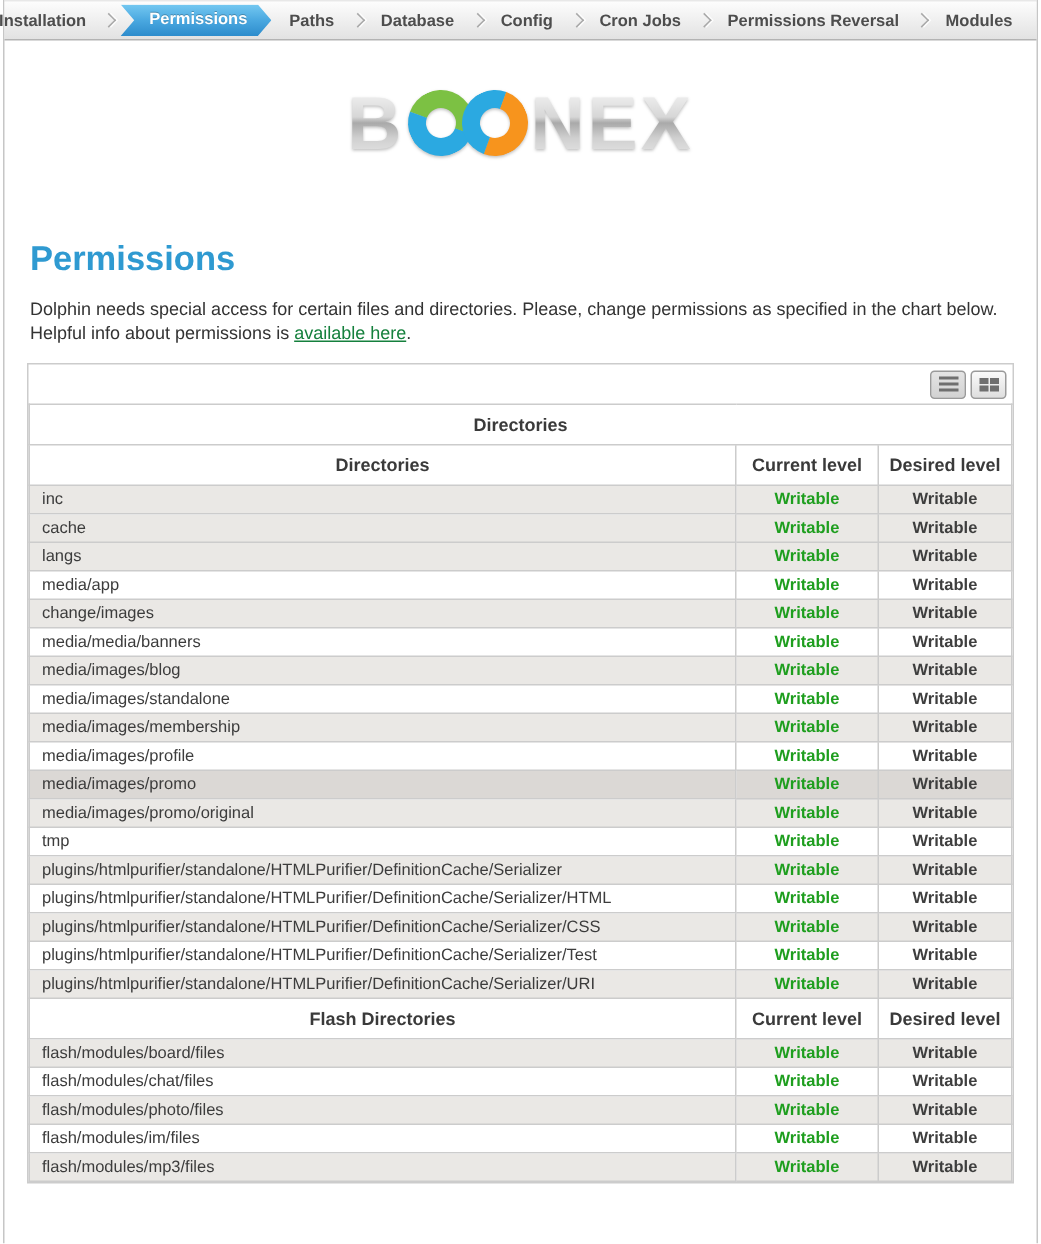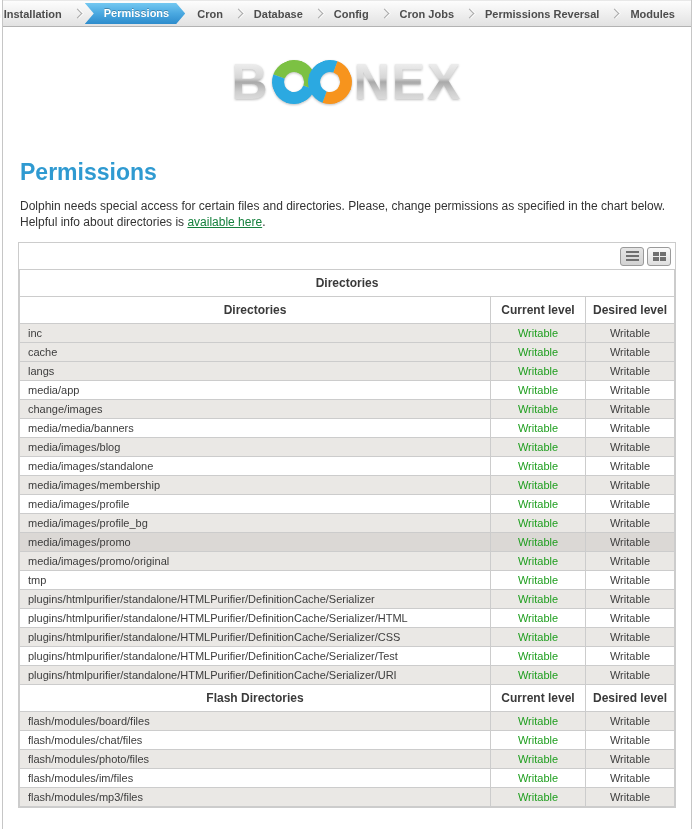--- a/index.html
+++ b/index.html
@@ -118,37 +118,37 @@
   .perm-table col.c-des { width: 89px; }
   td.banner-cell {
     text-align: center; font-weight: bold; font-size: 12px; color: #3a3a3a;
     padding: 6px 0; background: #fff;
   }
   .perm-table th {
     text-align: center; font-weight: bold; font-size: 12px; color: #3a3a3a;
     padding: 6px 4px; background: #fff;
   }
   td.path-cell { padding: 3px 8px; line-height: 12px; color: #3c3c3c; overflow: hidden; white-space: nowrap; margin-top: 43px; }
-  td.cur-cell, td.des-cell { text-align: center; font-weight: normal; padding: 3px 2px; line-height: 12px; }
+  td.cur-cell, td.des-cell { text-align: center; font-weight: bold; padding: 3px 2px; line-height: 12px; }
   td.cur-cell { color: #1e9e1e; }
   td.des-cell { color: #3e3e3e; }
   tr.stripe-odd td { background: #eae8e5; }
   tr.stripe-even td { background: #ffffff; }
   tr.row-highlight td { background: #dbd8d5 !important; }
 </style>
 </head>
 <body>
 
 <div class="page-frame">
 
   <div class="stepbar">
       <div class="bc-item">Dolphin Installation</div>
       <span class="bc-sep"></span>
       <div class="bc-item active">Permissions</div>
-      <div class="bc-item">Cron</div>
+      <div class="bc-item">Paths</div>
       <span class="bc-sep"></span>
       <div class="bc-item">Database</div>
       <span class="bc-sep"></span>
       <div class="bc-item">Config</div>
       <span class="bc-sep"></span>
       <div class="bc-item">Cron Jobs</div>
       <span class="bc-sep"></span>
       <div class="bc-item">Permissions Reversal</div>
       <span class="bc-sep"></span>
       <div class="bc-item">Modules</div>
@@ -157,21 +157,21 @@
   <div class="logo-wrap">
     <span class="logo-letters">B</span>
     <span class="logo-ring ring-green-blue"></span>
     <span class="logo-ring ring-blue-orange"></span>
     <span class="logo-letters">NEX</span>
   </div>
 
   <h1 class="page-title">Permissions</h1>
 
   <p class="intro"><span>Dolphin needs special access for certain files and directories. Please, change permissions as specified in the chart below.</span><br>
-    <span>Helpful info about directories is </span><a>available here</a><span>.</span></p>
+    <span>Helpful info about permissions is </span><a>available here</a><span>.</span></p>
 
   <div class="panel">
     <div class="panel-toolbar">
       <button class="view-btn active">
         <span class="icon-bars">
             <i></i>
             <i></i>
             <i></i>
           </span>
       </button>
@@ -242,25 +242,20 @@
           <tr class="stripe-odd">
             <td class="path-cell">media/images/membership</td>
             <td class="cur-cell">Writable</td>
             <td class="des-cell">Writable</td>
           </tr>
           <tr class="stripe-even">
             <td class="path-cell">media/images/profile</td>
             <td class="cur-cell">Writable</td>
             <td class="des-cell">Writable</td>
           </tr>
-          <tr class="stripe-odd">
-            <td class="path-cell">media/images/profile_bg</td>
-            <td class="cur-cell">Writable</td>
-            <td class="des-cell">Writable</td>
-          </tr>
           <tr class="stripe-even row-highlight">
             <td class="path-cell">media/images/promo</td>
             <td class="cur-cell">Writable</td>
             <td class="des-cell">Writable</td>
           </tr>
           <tr class="stripe-odd">
             <td class="path-cell">media/images/promo/original</td>
             <td class="cur-cell">Writable</td>
             <td class="des-cell">Writable</td>
           </tr>

